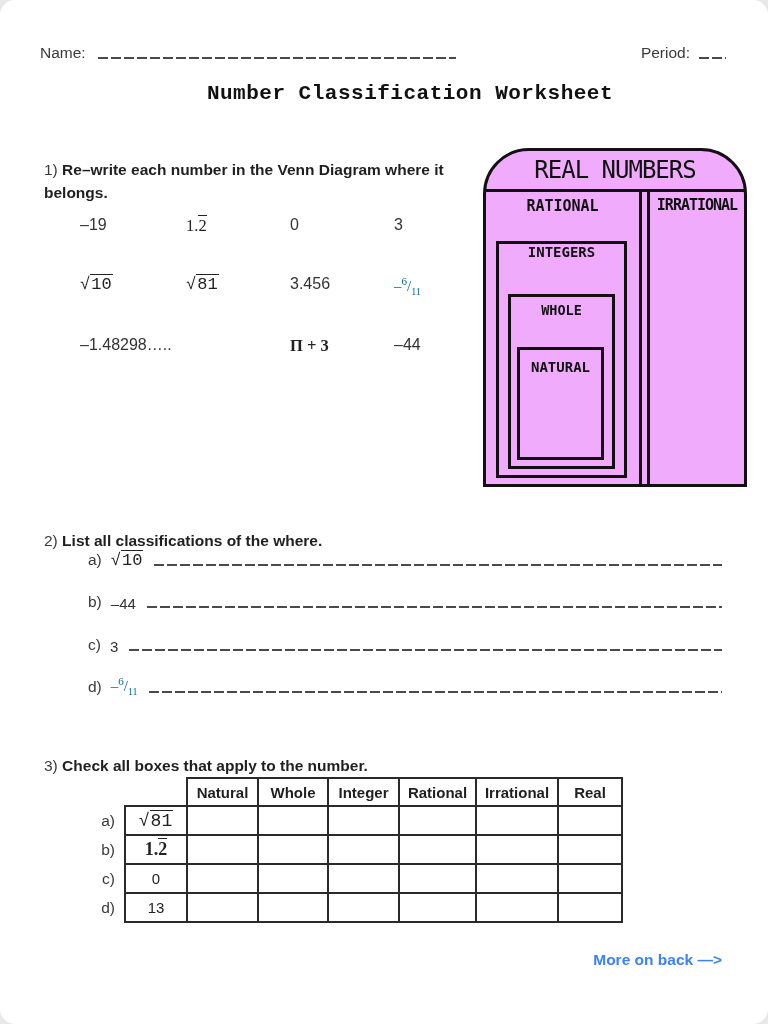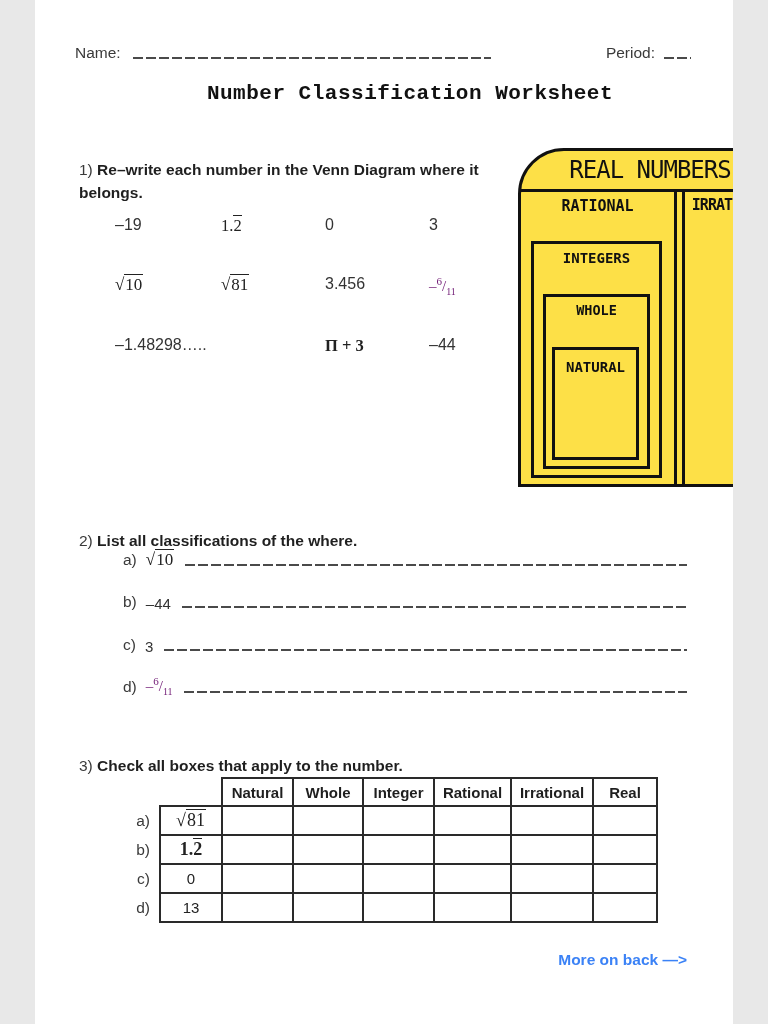--- a/index.html
+++ b/index.html
@@ -1,23 +1,24 @@
 <!DOCTYPE html>
 <html><head>
 <meta charset="utf-8">
 <style>
   html,body{margin:0;padding:0;background:#e8e8e8;}
   .page{
     position:relative;
-    width:698px;height:1024px;
+    width:768px;height:1024px;
     margin:0 auto;
     background:#ffffff;
     font-family:"Liberation Sans",sans-serif;
     color:#2b2b2b;
     overflow:hidden;
+    border-radius:15px;
   }
   
   .name-row{
     position:absolute;top:44px;left:40px;right:42px;
     display:flex;align-items:flex-end;
     font-size:15.5px;color:#3a3a3a;
   }
   .uline{
     height:2px;margin-bottom:3px;
     background:repeating-linear-gradient(90deg,#4a4a4a 0 10px,transparent 10px 13px);
@@ -42,48 +43,48 @@
   .s3{top:734px;}
   
   .numgrid{
     position:absolute;left:60px;top:216px;
     display:grid;grid-template-columns:106px 104px 104px 92px;
     row-gap:39px;font-size:16px;color:#333;
   }
   .numgrid .cell{padding-left:20px;white-space:nowrap;}
   
   .m-serif{font-family:"Liberation Serif",serif;font-size:16.5px;color:#222;}
-  .sqrt{font-family:Liberation Serif, serif;font-size:17px;color:#222;white-space:nowrap;}
+  .sqrt{font-family:Liberation Mono, monospace;font-size:17px;color:#222;white-space:nowrap;}
   .sqrt .rad{border-top:1.6px solid #222;padding:0 1px;}
   .obar{border-top:1.6px solid #222;line-height:1.05;}
-  .frac{font-family:"Liberation Serif",serif;font-size:15px;color:#701a75;white-space:nowrap;}
+  .frac{font-family:"Liberation Serif",serif;font-size:15px;color:#0369a1;white-space:nowrap;}
   .frac sup{font-size:11px;}
   .frac sub{font-size:10px;}
   .pi-expr{font-weight:600;}
   
   .venn{
     position:absolute;left:483px;top:148px;width:264px;height:339px;
     border:3px solid #111;border-radius:46px 46px 0 0;
-    box-sizing:border-box;background:#fde047;
+    box-sizing:border-box;background:#f0abfc;
   }
   .venn-header{
     height:41px;border-bottom:3px solid #111;box-sizing:border-box;
     display:flex;align-items:center;justify-content:center;
     font-family:"DejaVu Sans Mono",monospace;font-size:24px;letter-spacing:-1px;color:#111;
   }
   .venn-body{display:flex;height:calc(100% - 41px);}
   .venn-left{flex:1;border-right:3px solid #111;position:relative;box-sizing:border-box;}
   .venn-right{width:97px;border-left:3px solid #111;margin-left:5px;box-sizing:border-box;}
   .venn-label{
     font-family:"DejaVu Sans Mono",monospace;font-weight:700;color:#111;
     text-align:center;
   }
   .lab-rational{font-size:15px;padding-top:5px;}
   .lab-irrational{font-size:15px;padding-top:4px;letter-spacing:-1px;}
-  .lab-integers{font-size:14px;padding-top:6px;}
+  .lab-integers{font-size:14px;}
   .lab-whole{font-size:13.5px;padding-top:5px;}
   .lab-natural{font-size:14px;padding-top:9px;}
   .box-int{position:absolute;left:10px;right:12px;top:49px;bottom:6px;border:3px solid #111;}
   .box-whole{position:absolute;left:9px;right:9px;top:50px;bottom:6px;border:3px solid #111;}
   .box-nat{position:absolute;left:6px;right:8px;top:50px;bottom:6px;border:3px solid #111;}
   
   .s2-item{
     position:absolute;left:88px;right:46px;height:24px;
     display:flex;align-items:flex-end;
   }

